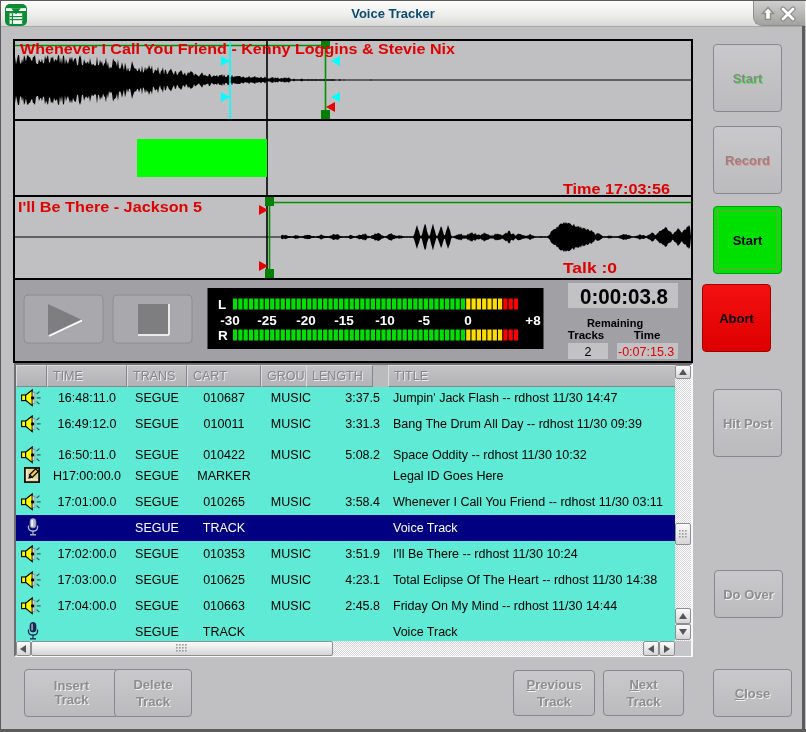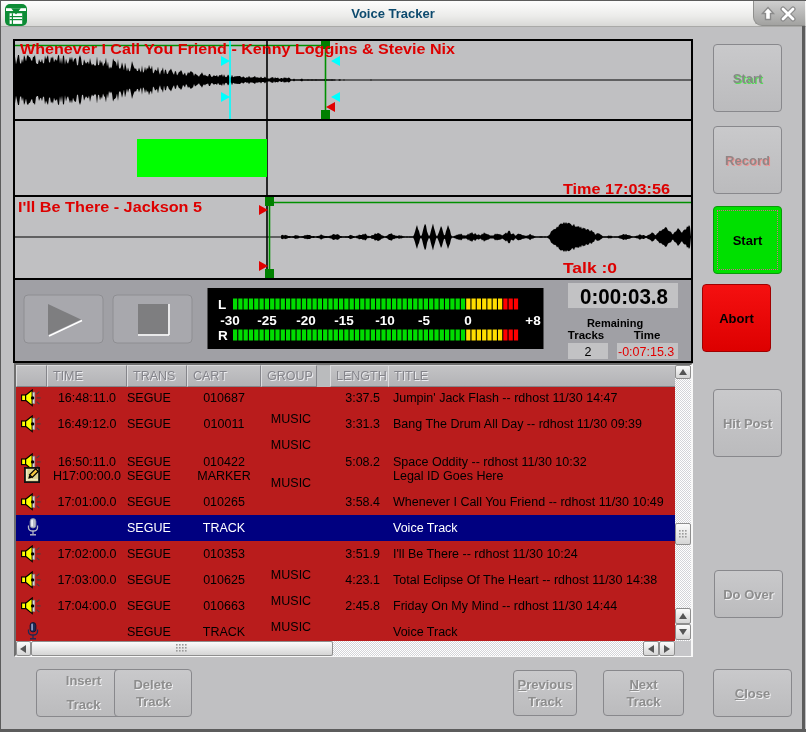--- a/index.html
+++ b/index.html
@@ -21,27 +21,27 @@
 #tbl { position:absolute; left:14px; top:363px; width:679px; height:294px;
   background:#fff; border:2px solid; border-color:#6e6e6e #f8f8f8 #f8f8f8 #6e6e6e; }
 #thead { position:absolute; left:0; top:0; width:659px; height:22px; background:#babbbd; }
 .hs { position:absolute; top:0; height:22px; background:linear-gradient(#c3c3c5,#b3b3b6);
   border:1px solid; border-color:#dcdcde #85858a #85858a #dcdcde;
   color:#84848a; text-shadow:1px 1px 0 #ececf0; font-size:12.5px; line-height:21px; padding-left:5px; overflow:hidden; }
 .row { position:absolute; left:0; width:659px; height:26px; color:#000; font-size:12.5px; }
 .row.sel { background:#000080; color:#fff; }
 .c { position:absolute; top:6px; white-space:nowrap; }
 .time  { left:31px;  width:80px; text-align:center; }
-.trans { left:111px; width:60px; text-align:left; }
+.trans { left:111px; width:60px; text-align:center; }
 .cart  { left:171px; width:74px; text-align:center; }
-.grp   { left:245px; width:60px; text-align:center;margin-top:21px; }
+.grp   { left:245px; width:60px; text-align:center; }
 .len   { left:285px; width:79px; text-align:right; }
 .ttl   { left:377px; width:282px; }
 .ic { position:absolute; left:0; top:0; width:31px; height:26px; }
-#tview { position:absolute; left:0; top:22px; width:659px; height:254px; overflow:hidden; background:#b91c1c; }
+#tview { position:absolute; left:0; top:22px; width:659px; height:254px; overflow:hidden; background:#5eead4; }
 
 .sbtn { position:absolute; background:linear-gradient(#fbfbfb,#d5d5d5); border:1px solid #8e8e8e; border-radius:2px; }
 .dither { background:repeating-conic-gradient(#ffffff 0% 25%, #d4d4d8 0% 50%); background-size:2px 2px; }
 #vsb { position:absolute; left:659px; top:0; width:16px; height:276px; }
 #hsb { position:absolute; left:0; top:276px; width:675px; height:15px; }
 #corner { position:absolute; left:659px; top:276px; width:16px; height:15px; background:#c6c6c9; }
 
 .btn { position:absolute; background:linear-gradient(#c9c9cb,#bbbbbd); border:1px solid #88888c;
   border-radius:4px; font-weight:bold; font-size:13px; text-align:center;
   color:#8d8d8d; text-shadow:1px 1px 0 #f2f2f4; display:flex; align-items:center; justify-content:center; }
@@ -265,21 +265,21 @@
   <text x="605" y="317" font-size="12.5" fill="#e00000" font-family="Liberation Sans, sans-serif">-0:07:15.3</text>
 </svg>
 
 <div id="tbl">
   <div id="thead">
     <div class="hs" style="left:0;width:31px"></div>
     <div class="hs" style="left:31px;width:80px">TIME</div>
     <div class="hs" style="left:111px;width:60px">TRANS</div>
     <div class="hs" style="left:171px;width:74px">CART</div>
     <div class="hs" style="left:245px;width:56px">GROUP</div>
-    <div class="hs" style="left:314px;width:67px">LENGTH</div>
+    <div class="hs" style="left:290px;width:67px">LENGTH</div>
     <div class="hs" style="left:372px;width:301px">TITLE</div>
   </div>
   <div id="tview">
 <div class="row" style="top:-2px">
   <div class="ic">
           <svg width="22" height="18" viewBox="0 0 22 18" style="position:absolute;left:5px;top:4px">
 <rect x="0.6" y="6" width="4" height="5.6" fill="#ffff00" stroke="#000" stroke-width="1.1"></rect>
 <polygon points="4.6,6.3 11.2,1 11.2,16.6 4.6,11.3" fill="#ffff00" stroke="#000" stroke-width="1.2"></polygon>
 <rect x="11.8" y="3.2" width="2" height="11.4" fill="#e8e8e8" stroke="#888" stroke-width="0.7"></rect>
 <circle cx="11.6" cy="8.9" r="1.7" fill="#000"></circle>
@@ -307,21 +307,21 @@
 <line x1="15.6" y1="12.6" x2="18.4" y2="15.2" stroke="#444" stroke-width="1.1"></line>
 </svg>
         </div>
   <span class="c time">16:49:12.0</span>
   <span class="c trans">SEGUE</span>
   <span class="c cart">010011</span>
   <span class="c grp">MUSIC</span>
   <span class="c len">3:31.3</span>
   <span class="c ttl">Bang The Drum All Day -- rdhost 11/30 09:39</span>
 </div>
-<div class="row" style="top:62px">
+<div class="row" style="top:55px">
   <div class="ic">
           <svg width="22" height="18" viewBox="0 0 22 18" style="position:absolute;left:5px;top:4px">
 <rect x="0.6" y="6" width="4" height="5.6" fill="#ffff00" stroke="#000" stroke-width="1.1"></rect>
 <polygon points="4.6,6.3 11.2,1 11.2,16.6 4.6,11.3" fill="#ffff00" stroke="#000" stroke-width="1.2"></polygon>
 <rect x="11.8" y="3.2" width="2" height="11.4" fill="#e8e8e8" stroke="#888" stroke-width="0.7"></rect>
 <circle cx="11.6" cy="8.9" r="1.7" fill="#000"></circle>
 <line x1="15.6" y1="5.2" x2="18.4" y2="2.6" stroke="#444" stroke-width="1.1"></line>
 <line x1="15.8" y1="8.9" x2="19.6" y2="8.9" stroke="#444" stroke-width="1.1"></line>
 <line x1="15.6" y1="12.6" x2="18.4" y2="15.2" stroke="#444" stroke-width="1.1"></line>
 </svg>
@@ -360,21 +360,21 @@
 <line x1="15.6" y1="5.2" x2="18.4" y2="2.6" stroke="#444" stroke-width="1.1"></line>
 <line x1="15.8" y1="8.9" x2="19.6" y2="8.9" stroke="#444" stroke-width="1.1"></line>
 <line x1="15.6" y1="12.6" x2="18.4" y2="15.2" stroke="#444" stroke-width="1.1"></line>
 </svg>
         </div>
   <span class="c time">17:01:00.0</span>
   <span class="c trans">SEGUE</span>
   <span class="c cart">010265</span>
   <span class="c grp">MUSIC</span>
   <span class="c len">3:58.4</span>
-  <span class="c ttl">Whenever I Call You Friend -- rdhost 11/30 10:49</span>
+  <span class="c ttl">Whenever I Call You Friend -- rdhost 11/30 03:11</span>
 </div>
 <div class="row sel" style="top:128px">
   <div class="ic">
           <svg width="12" height="18" viewBox="0 0 12 18" style="position:absolute;left:11px;top:3px">
 <rect x="3.1" y="0.5" width="5.8" height="9.5" rx="2.9" fill="#b8bcc8" stroke="#8d93a8" stroke-width="0.8"></rect>
 <rect x="4.2" y="1.6" width="1.8" height="7" rx="0.9" fill="#eef0f5"></rect>
 <path d="M1.5,7.5 L1.5,9.5 Q1.5,13 6,13 Q10.5,13 10.5,9.5 L10.5,7.5" fill="none" stroke="#b8bcc8" stroke-width="1.3"></path>
 <line x1="6" y1="13" x2="6" y2="16" stroke="#b8bcc8" stroke-width="1.2"></line>
 <line x1="3" y1="16.8" x2="9" y2="16.8" stroke="#b8bcc8" stroke-width="1.4"></line>
 </svg>
@@ -529,20 +529,20 @@
 <div class="btn" style="left:713px;top:126px;width:69px;height:68px;color:#918585;text-shadow:1px 1px 0 #f09090">Record</div>
 <div class="btn" style="left:713px;top:206px;width:69px;height:68px;background:#00e000;border-color:#0a9a0a;color:#000;text-shadow:none">
   <div style="position:absolute;left:3px;top:3px;right:3px;bottom:3px;border:1px dotted #d85f92"></div>Start</div>
 <div class="btn" style="left:702px;top:284px;width:69px;height:68px;background:linear-gradient(#f51010,#dd0000);border-color:#a00000;color:#000;text-shadow:none">Abort</div>
 <div class="btn" style="left:713px;top:389px;width:69px;height:68px">Hit Post</div>
 <div class="btn" style="left:714px;top:570px;width:69px;height:48px">Do Over</div>
 <div class="btn" style="left:713px;top:669px;width:79px;height:48px">
     <span><span class="ul">C</span>lose</span>
   </div>
 
-<div class="btn" style="left:36px;top:669px;width:95px;height:48px;line-height:24px">Insert<br>Track</div>
+<div class="btn" style="left:24px;top:669px;width:95px;height:48px;line-height:14px">Insert<br>Track</div>
 <div class="btn" style="left:114px;top:669px;width:78px;height:48px;line-height:17px">Delete<br>Track</div>
-<div class="btn" style="left:513px;top:670px;width:64px;height:46px;line-height:17px">
+<div class="btn" style="left:513px;top:670px;width:82px;height:46px;line-height:17px">
     <span><span class="ul">P</span>revious<br>Track</span>
   </div>
 <div class="btn" style="left:603px;top:670px;width:81px;height:46px;line-height:17px">
     <span><span class="ul">N</span>ext<br>Track</span>
   </div>
 
 </body></html>

